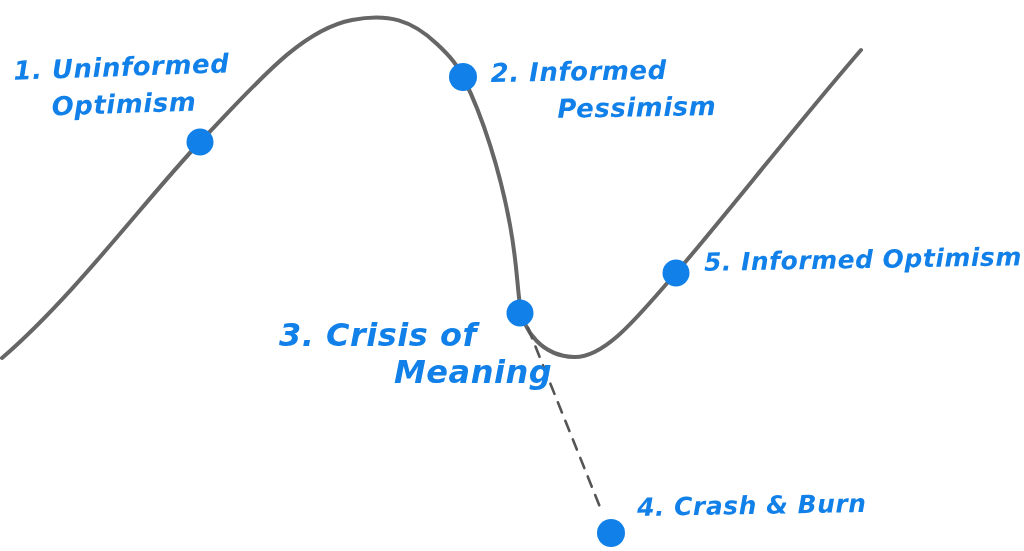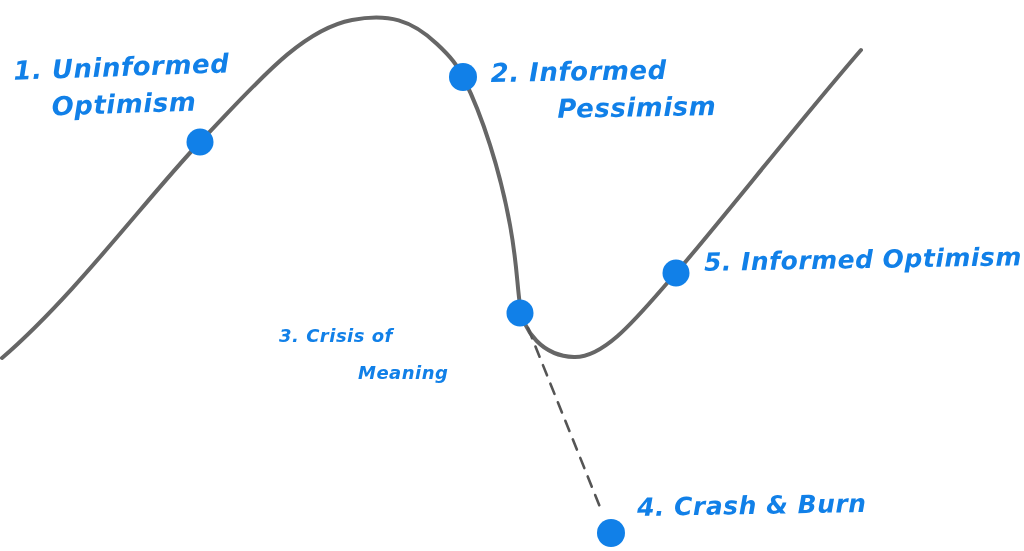--- a/index.html
+++ b/index.html
@@ -30,22 +30,22 @@
     line-height: 37px;
     white-space: nowrap;
     letter-spacing: 0.5px;
     user-select: none;
   }
   .stage .line { display: block; }
   .stage-1 { left: 14px;  top: 49px;  font-size: 26px; transform: rotate(-2deg); }
   .stage-1 .line2 { margin-left: 37px; }
   .stage-2 { left: 491px; top: 53px;  font-size: 26px; transform: rotate(-1deg); }
   .stage-2 .line2 { margin-left: 66px; }
-  .stage-3 { left: 279px; top: 317px; font-size: 18px; }
-  .stage-3 .line2 { margin-left: 79px; }
+  .stage-3 { left: 279px; top: 317px; font-size: 32px; }
+  .stage-3 .line2 { margin-left: 115px; }
   .stage-4 { left: 637px; top: 487px; font-size: 25px; transform: rotate(-1deg); }
   .stage-5 { left: 704px; top: 241px; font-size: 25px; transform: rotate(-1deg); }
 </style>
 </head>
 <body>
 
 <div class="canvas">
 
   <svg class="curve-layer" width="1024" height="551" viewBox="0 0 1024 551">
 

